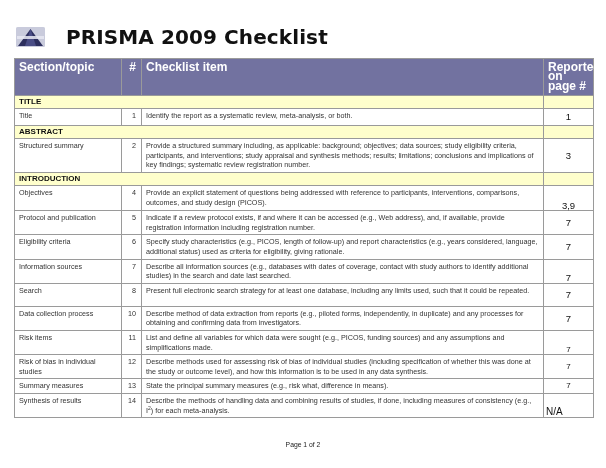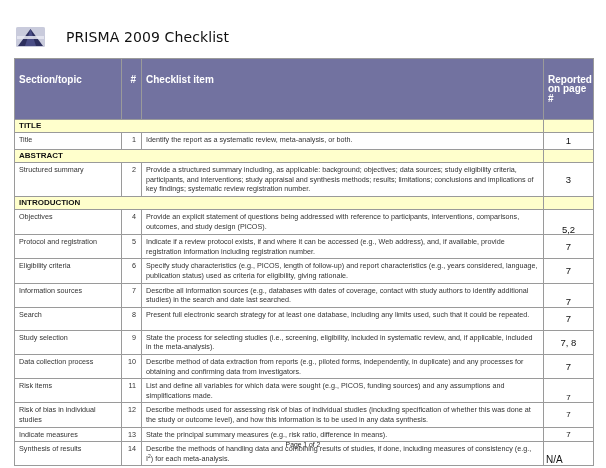--- a/index.html
+++ b/index.html
@@ -3,32 +3,32 @@
 <meta charset="utf-8">
 <style>
   * { box-sizing: border-box; margin: 0; padding: 0; }
   html, body { width: 606px; height: 468px; background: #ffffff; overflow: hidden; }
   body { font-family: "Liberation Sans", sans-serif; color: #222; position: relative; }
 
   .doc-header { position: absolute; left: 16px; top: 24px; height: 26px; display: flex; align-items: center; }
   .logo { width: 29px; height: 20px; margin-right: 21px; border-radius: 2px; overflow: hidden;
           background: linear-gradient(180deg, #d9dbe6 0%, #b7bad0 100%); position: relative; }
   .logo svg { display: block; }
-  .doc-title { font-family: "DejaVu Sans", sans-serif; font-weight: normal; font-size: 14px; color: #111; letter-spacing: 0.1px; }
+  .doc-title { font-family: "DejaVu Sans", sans-serif; font-weight: bold; font-size: 20px; color: #111; letter-spacing: 0.1px; }
 
   table.checklist { position: absolute; left: 14px; top: 58px; width: 579px; border-collapse: collapse;
                     font-size: 7.2px; line-height: 9.6px; table-layout: fixed; }
   table.checklist td, table.checklist th { border: 1px solid #9a9a9a; vertical-align: top; }
   col.c-sec { width: 107px; }
   col.c-num { width: 20px; }
   col.c-item { width: 402px; }
   col.c-page { width: 50px; }
 
   thead th { background: #7272a0; color: #ffffff; font-weight: bold; text-align: left; height: 29px;
-             vertical-align: middle; padding: 16px 4px; font-size: 10px; line-height: 9.4px; border-color: #55557d; }
+             vertical-align: middle; padding: 4px 4px; font-size: 12px; line-height: 9.4px; border-color: #55557d; }
   thead th.num { text-align: right; padding-right: 5px; }
   thead th.page { padding-left: 4px; }
 
   tr.section td { background: #ffffcc; font-weight: bold; font-size: 8px; height: 13px; padding: 1px 4px 0 4px;
                   color: #111; border-top: 1.5px solid #888; }
   tr.section td.sec-label { border-right: none; }
   tr.item td { background: #ffffff; padding: 2px 4px 2px 4px; color: #333; }
   tr.item td.num { text-align: right; padding-right: 5px; }
   tr.item td.page { text-align: center; font-size: 9.5px; color: #111; vertical-align: middle; padding: 0 2px; }
   tr.item td.page.bottom { vertical-align: bottom; }
@@ -93,75 +93,69 @@
     </tr>
 
     <tr class="section">
       <td colspan="3" class="sec-label">INTRODUCTION</td>
       <td></td>
     </tr>
     <tr class="item" style="height:25px">
       <td>Objectives</td>
       <td class="num">4</td>
       <td>Provide an explicit statement of questions being addressed with reference to participants, interventions, comparisons, outcomes, and study design (PICOS).</td>
-      <td class="page bottom">5,2</td>
+      <td class="page bottom">3,9</td>
     </tr>
 
     <tr class="item" style="height:23px">
-      <td>Protocol and registration</td>
+      <td>Protocol and publication</td>
       <td class="num">5</td>
       <td>Indicate if a review protocol exists, if and where it can be accessed (e.g., Web address), and, if available, provide registration information including registration number.</td>
       <td class="page">7</td>
     </tr>
     <tr class="item" style="height:23px">
       <td>Eligibility criteria</td>
       <td class="num">6</td>
-      <td>Specify study characteristics (e.g., PICOS, length of follow-up) and report characteristics (e.g., years considered, language, publication status) used as criteria for eligibility, giving rationale.</td>
+      <td>Specify study characteristics (e.g., PICOS, length of follow-up) and report characteristics (e.g., years considered, language, additional status) used as criteria for eligibility, giving rationale.</td>
       <td class="page">7</td>
     </tr>
     <tr class="item" style="height:23px">
       <td>Information sources</td>
       <td class="num">7</td>
       <td>Describe all information sources (e.g., databases with dates of coverage, contact with study authors to identify additional studies) in the search and date last searched.</td>
       <td class="page bottom">7</td>
     </tr>
     <tr class="item" style="height:23px">
       <td>Search</td>
       <td class="num">8</td>
       <td>Present full electronic search strategy for at least one database, including any limits used, such that it could be repeated.</td>
       <td class="page">7</td>
-    </tr>
-    <tr class="item" style="height:23px">
-      <td>Study selection</td>
-      <td class="num">9</td>
-      <td>State the process for selecting studies (i.e., screening, eligibility, included in systematic review, and, if applicable, included in the meta-analysis).</td>
-      <td class="page">7, 8</td>
     </tr>
     <tr class="item" style="height:23px">
       <td>Data collection process</td>
       <td class="num">10</td>
       <td>Describe method of data extraction from reports (e.g., piloted forms, independently, in duplicate) and any processes for obtaining and confirming data from investigators.</td>
       <td class="page">7</td>
     </tr>
     <tr class="item" style="height:23px">
       <td>Risk items</td>
       <td class="num">11</td>
       <td>List and define all variables for which data were sought (e.g., PICOS, funding sources) and any assumptions and simplifications made.</td>
       <td class="page small bottom">7</td>
     </tr>
     <tr class="item" style="height:23px">
       <td>Risk of bias in individual studies</td>
       <td class="num">12</td>
       <td>Describe methods used for assessing risk of bias of individual studies (including specification of whether this was done at the study or outcome level), and how this information is to be used in any data synthesis.</td>
       <td class="page small">7</td>
     </tr>
     <tr class="item" style="height:13px">
-      <td>Indicate measures</td>
+      <td>Summary measures</td>
       <td class="num">13</td>
-      <td>State the principal summary measures (e.g., risk ratio, difference in means).</td>
+      <td>State the principal summary measures (e.g., risk what, difference in means).</td>
       <td class="page small">7</td>
     </tr>
     <tr class="item" style="height:24px">
       <td>Synthesis of results</td>
       <td class="num">14</td>
       <td><span>Describe the methods of handling data and combining results of studies, if done, including measures of consistency (e.g., I</span><sup>2</sup><span>) for each meta-analysis.</span></td>
       <td class="page left">N/A</td>
     </tr>
   </tbody>
 </table>

